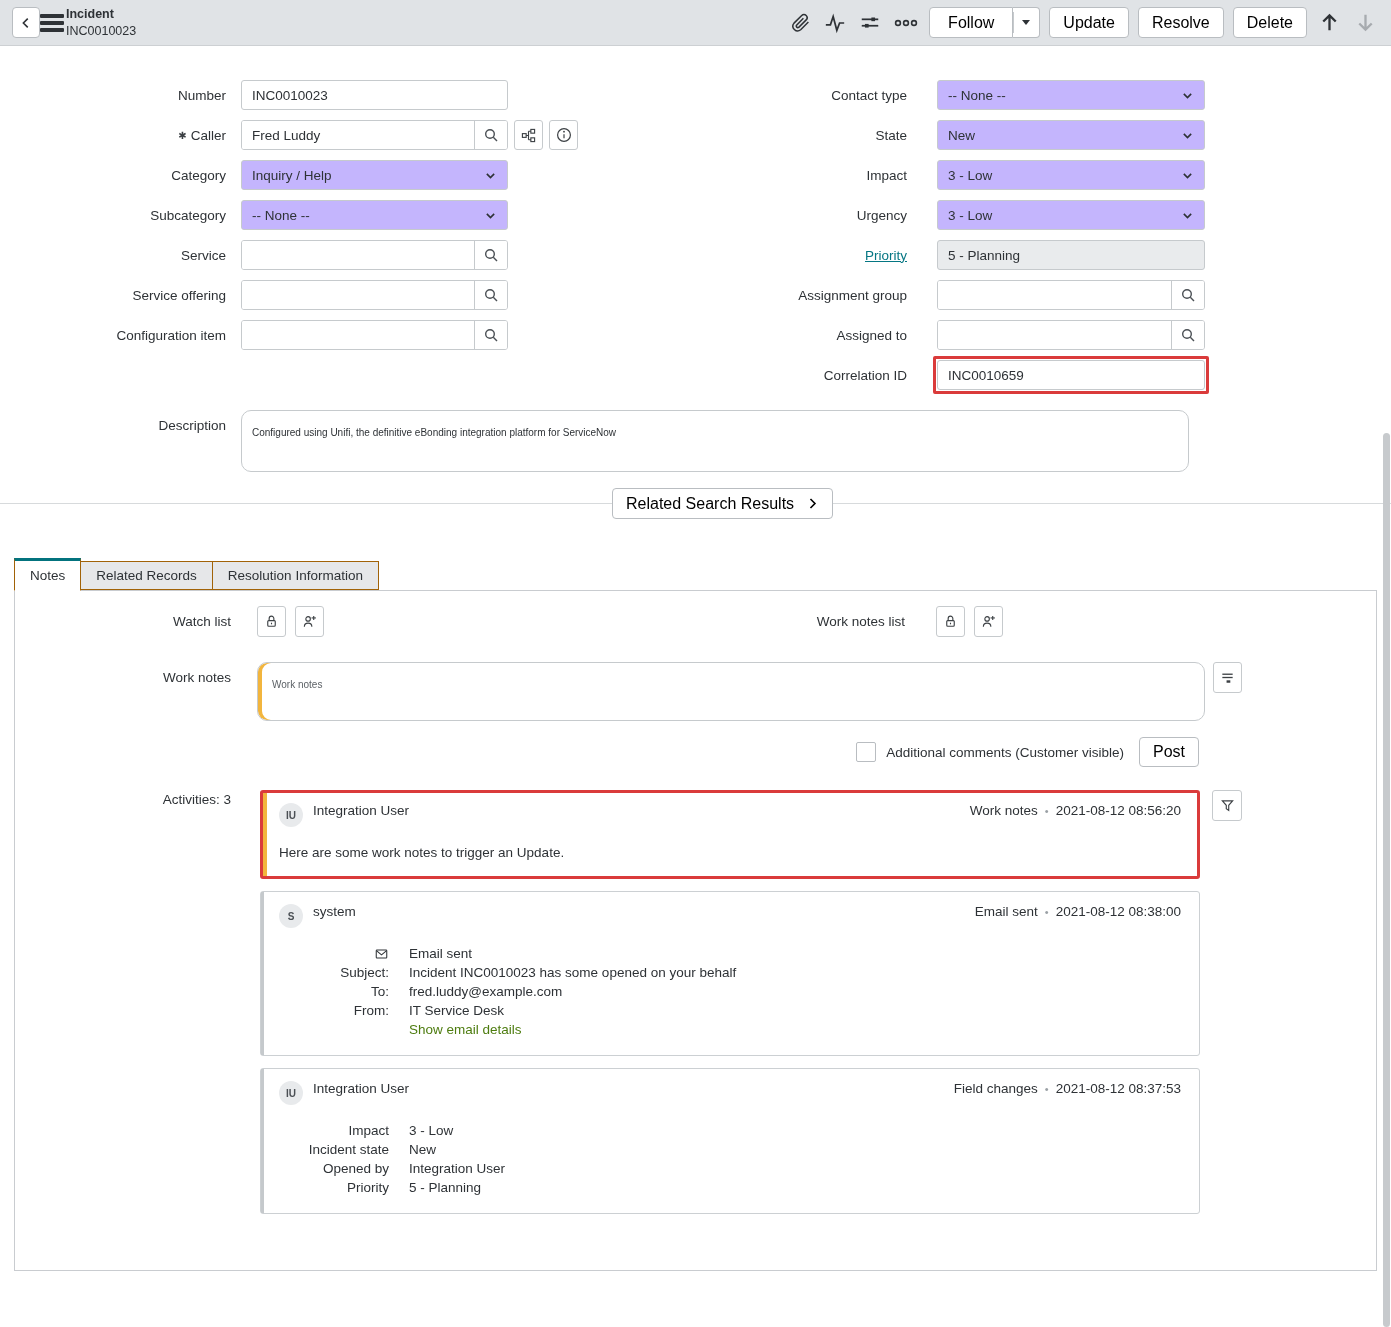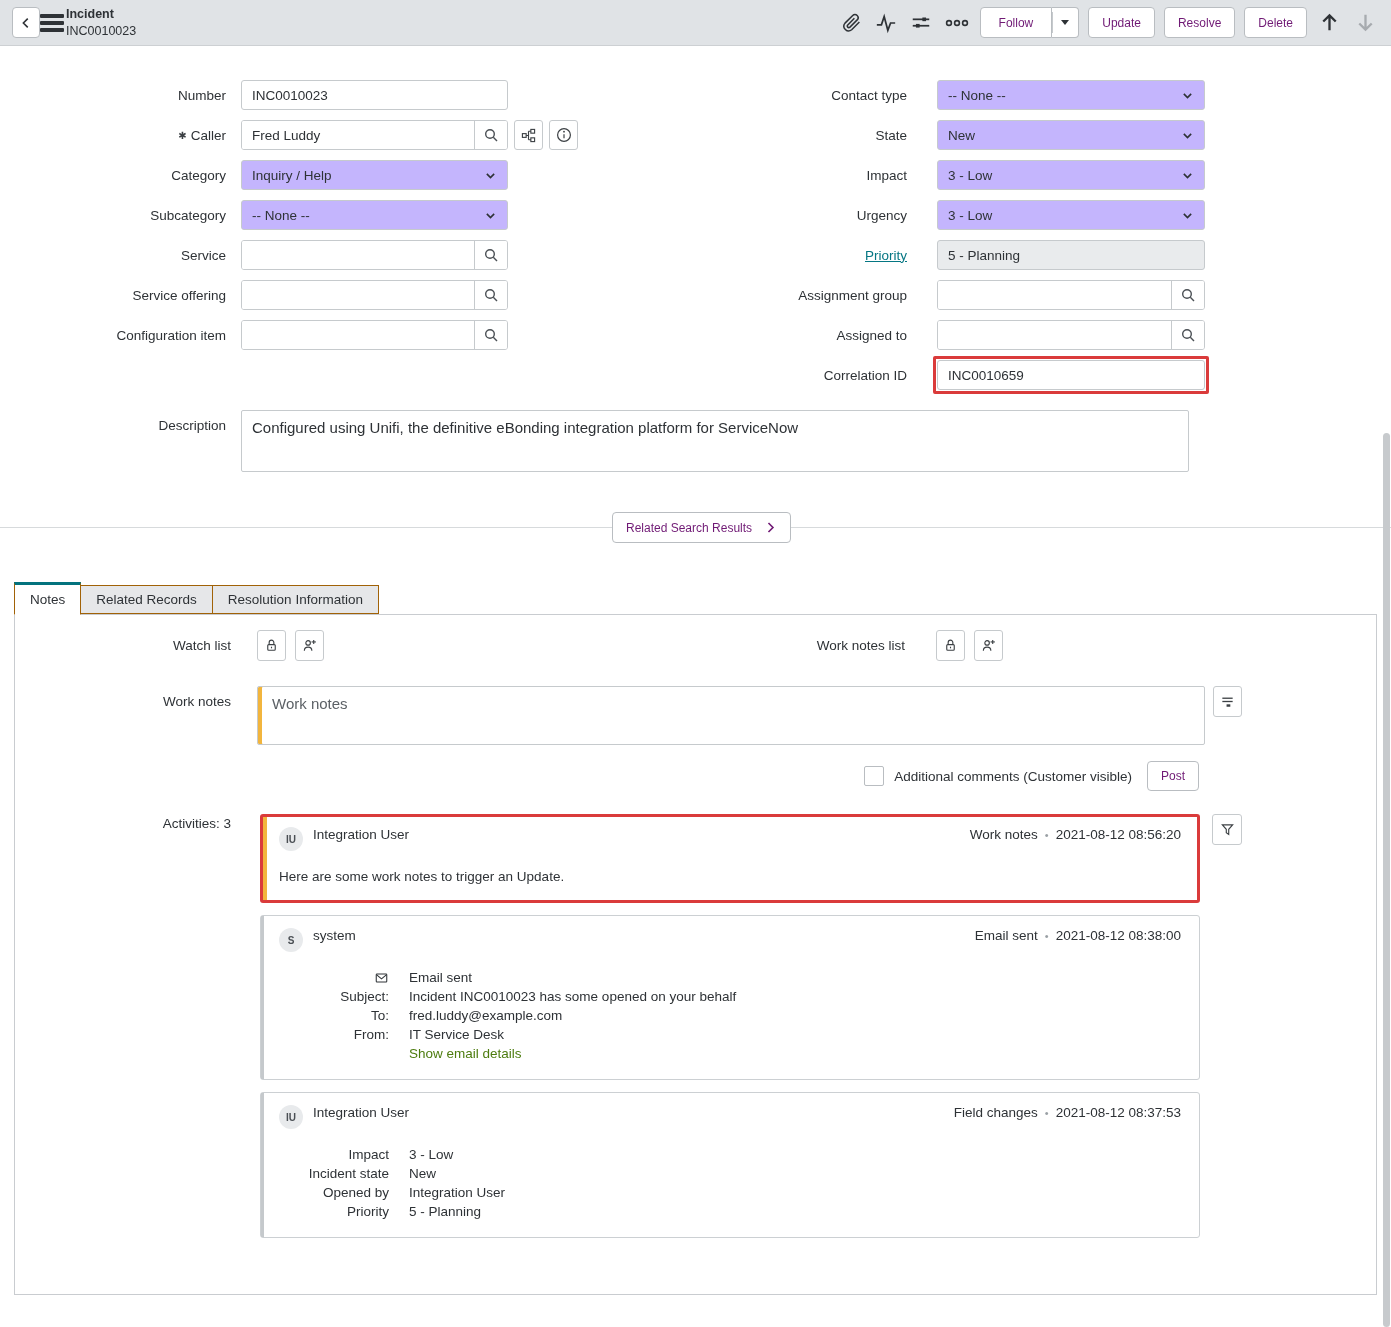--- a/index.html
+++ b/index.html
@@ -22,21 +22,21 @@
     border-radius:4px; display:flex; align-items:center; justify-content:center; color:#2e3236;
   }
   .burger { width:24px; height:24px; background:none; border:none; display:flex; flex-direction:column; justify-content:center; gap:3px; }
   .burger span { display:block; height:4px; background:#2e3236; border-radius:1px; }
   .hdr-title { font-size:12.5px; line-height:1.3; margin-left:2px; }
   .hdr-title .t1 { font-weight:700; }
   .hdr-right { margin-left:auto; display:flex; align-items:center; gap:9px; }
   .hicon { background:none; border:none; color:#2e3236; padding:2px; }
   .btn {
     background:#fff; border:1px solid #b9bdc1; border-radius:4px; height:31px;
-    padding:0 13px; font-size:12px; color:#701a75; display:inline-flex; align-items:center; justify-content:center;
+    padding:0 13px; font-size:16px; color:#000000; display:inline-flex; align-items:center; justify-content:center;
   }
   .follow-group { display:flex; align-items:stretch; }
   .follow-main { border-radius:4px 0 0 4px; padding:0 18px; }
   .follow-caret { border-radius:0 4px 4px 0; border-left:none; width:27px; padding:0; position:relative; }
   .follow-caret::before { content:""; position:absolute; left:0; top:4px; bottom:4px; width:1px; background:#c6cacd; }
   .caret-down { width:0; height:0; border-left:4.5px solid transparent; border-right:4.5px solid transparent; border-top:5.5px solid #2e3236; }
   .nav-arrow { background:none; border:none; padding:0 2px; }
 
   
   .form-area { padding-top:34px; }
@@ -64,26 +64,26 @@
     display:flex; align-items:center; justify-content:center; color:#3c4044; margin-left:6px;
   }
   .readonly { background:#e9ebed; border:1px solid #c6cacd; border-radius:3px; height:30px; display:flex; align-items:center; padding:0 10px; width:100%; }
   .link-lbl { color:#057683; text-decoration:underline; cursor:pointer; }
   .red-wrap { border:3px solid #da3b3b; border-radius:2px; padding:1px; width:276px; margin-left:-4px; }
   .wide { width:948px; }
   .sd-row { display:flex; align-items:center; height:30px; margin-top:10px; }
   .desc-row { display:flex; margin-top:10px; }
   .desc-row .lbl { padding-top:8px; }
   textarea {
-    width:948px; height:62px; border:1px solid #c6cacd; border-radius:2px; resize:none;
-    font-family:inherit; font-size:15px; color:#2e3236; padding:8px 10px;
+    width:948px; height:62px; border:1px solid #c6cacd; border-radius:10px; resize:none;
+    font-family:inherit; font-size:10px; color:#2e3236; padding:16px 10px;
   }
 
   
-  .rsr-wrap { position:relative; margin-top:40px; height:31px;text-decoration:underline; }
+  .rsr-wrap { position:relative; margin-top:16px; height:31px;text-decoration:underline; }
   .rsr-line { position:absolute; top:15px; left:0; right:0; height:1px; background:#d7dadc; }
   .rsr-btn { position:absolute; left:612px; top:0; gap:12px; }
 
   
   .tabs { display:flex; align-items:flex-end; margin:39px 14px 0 14px; position:relative; z-index:2; }
   .tab {
     background:#e6e7e9; border:1px solid #a16207; height:29px; display:flex; align-items:center;
     padding:0 15px; margin-right:-1px; font-size:13.5px; color:#2e3236; cursor:pointer;
   }
   .tab.active { background:#fff; border-top:3px solid #03737e; border-bottom:1px solid #fff; height:33px; margin-bottom:-1px; }

